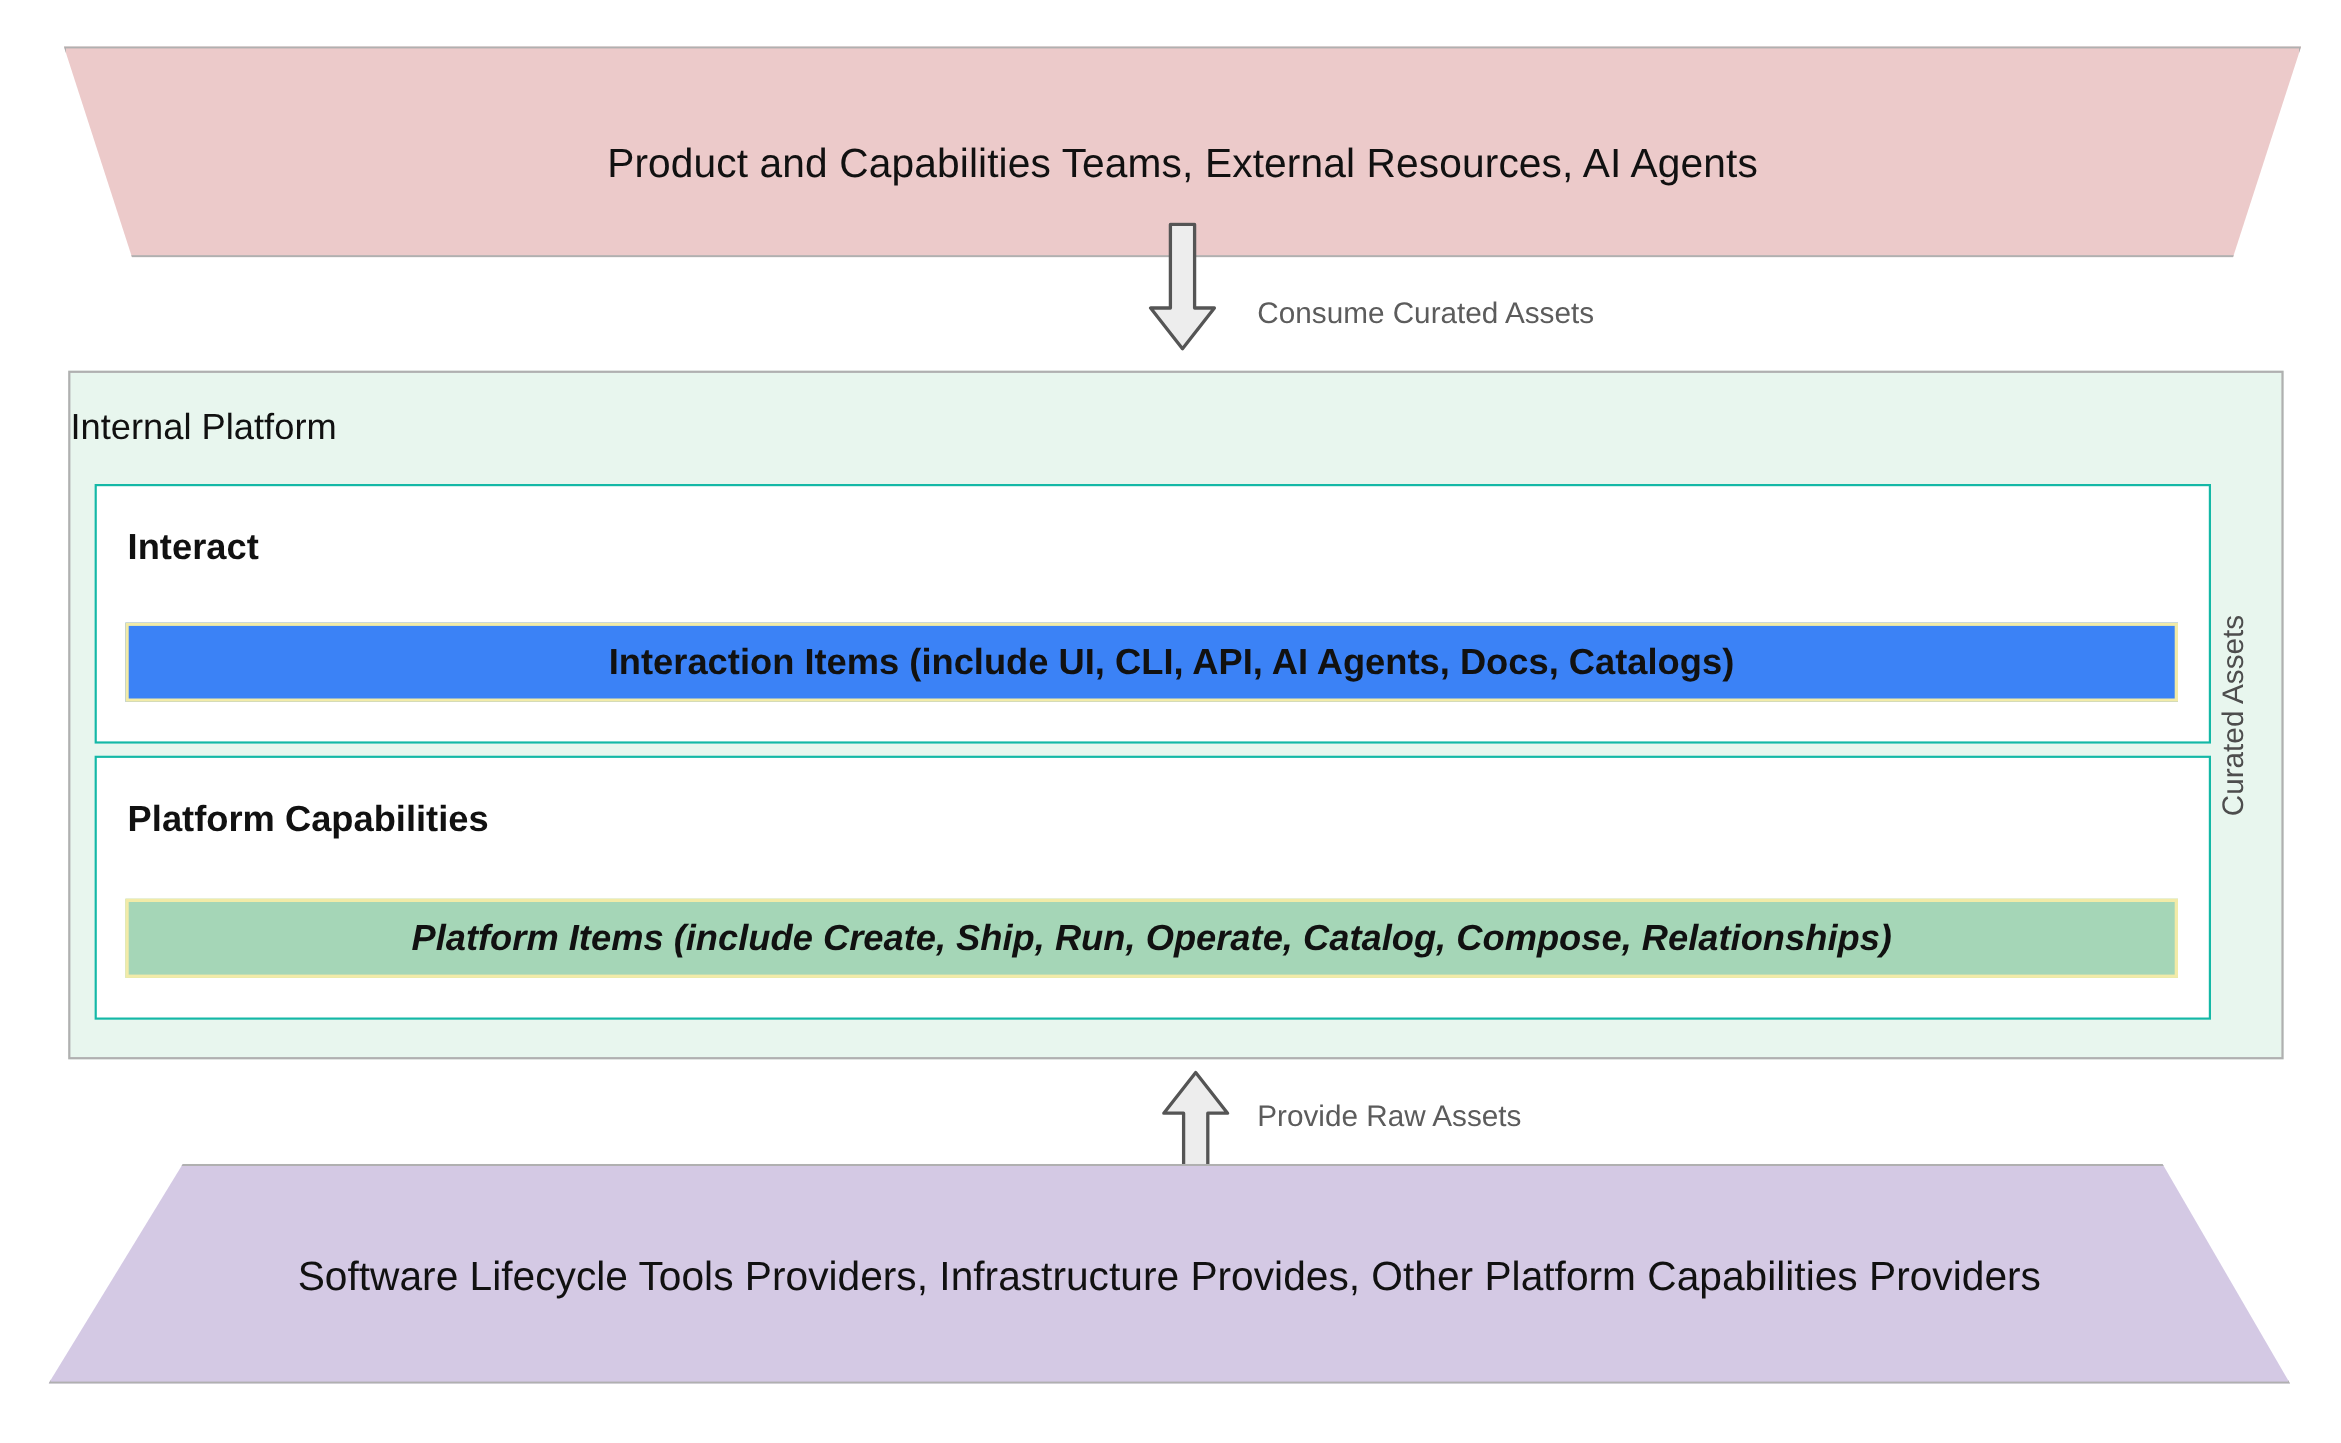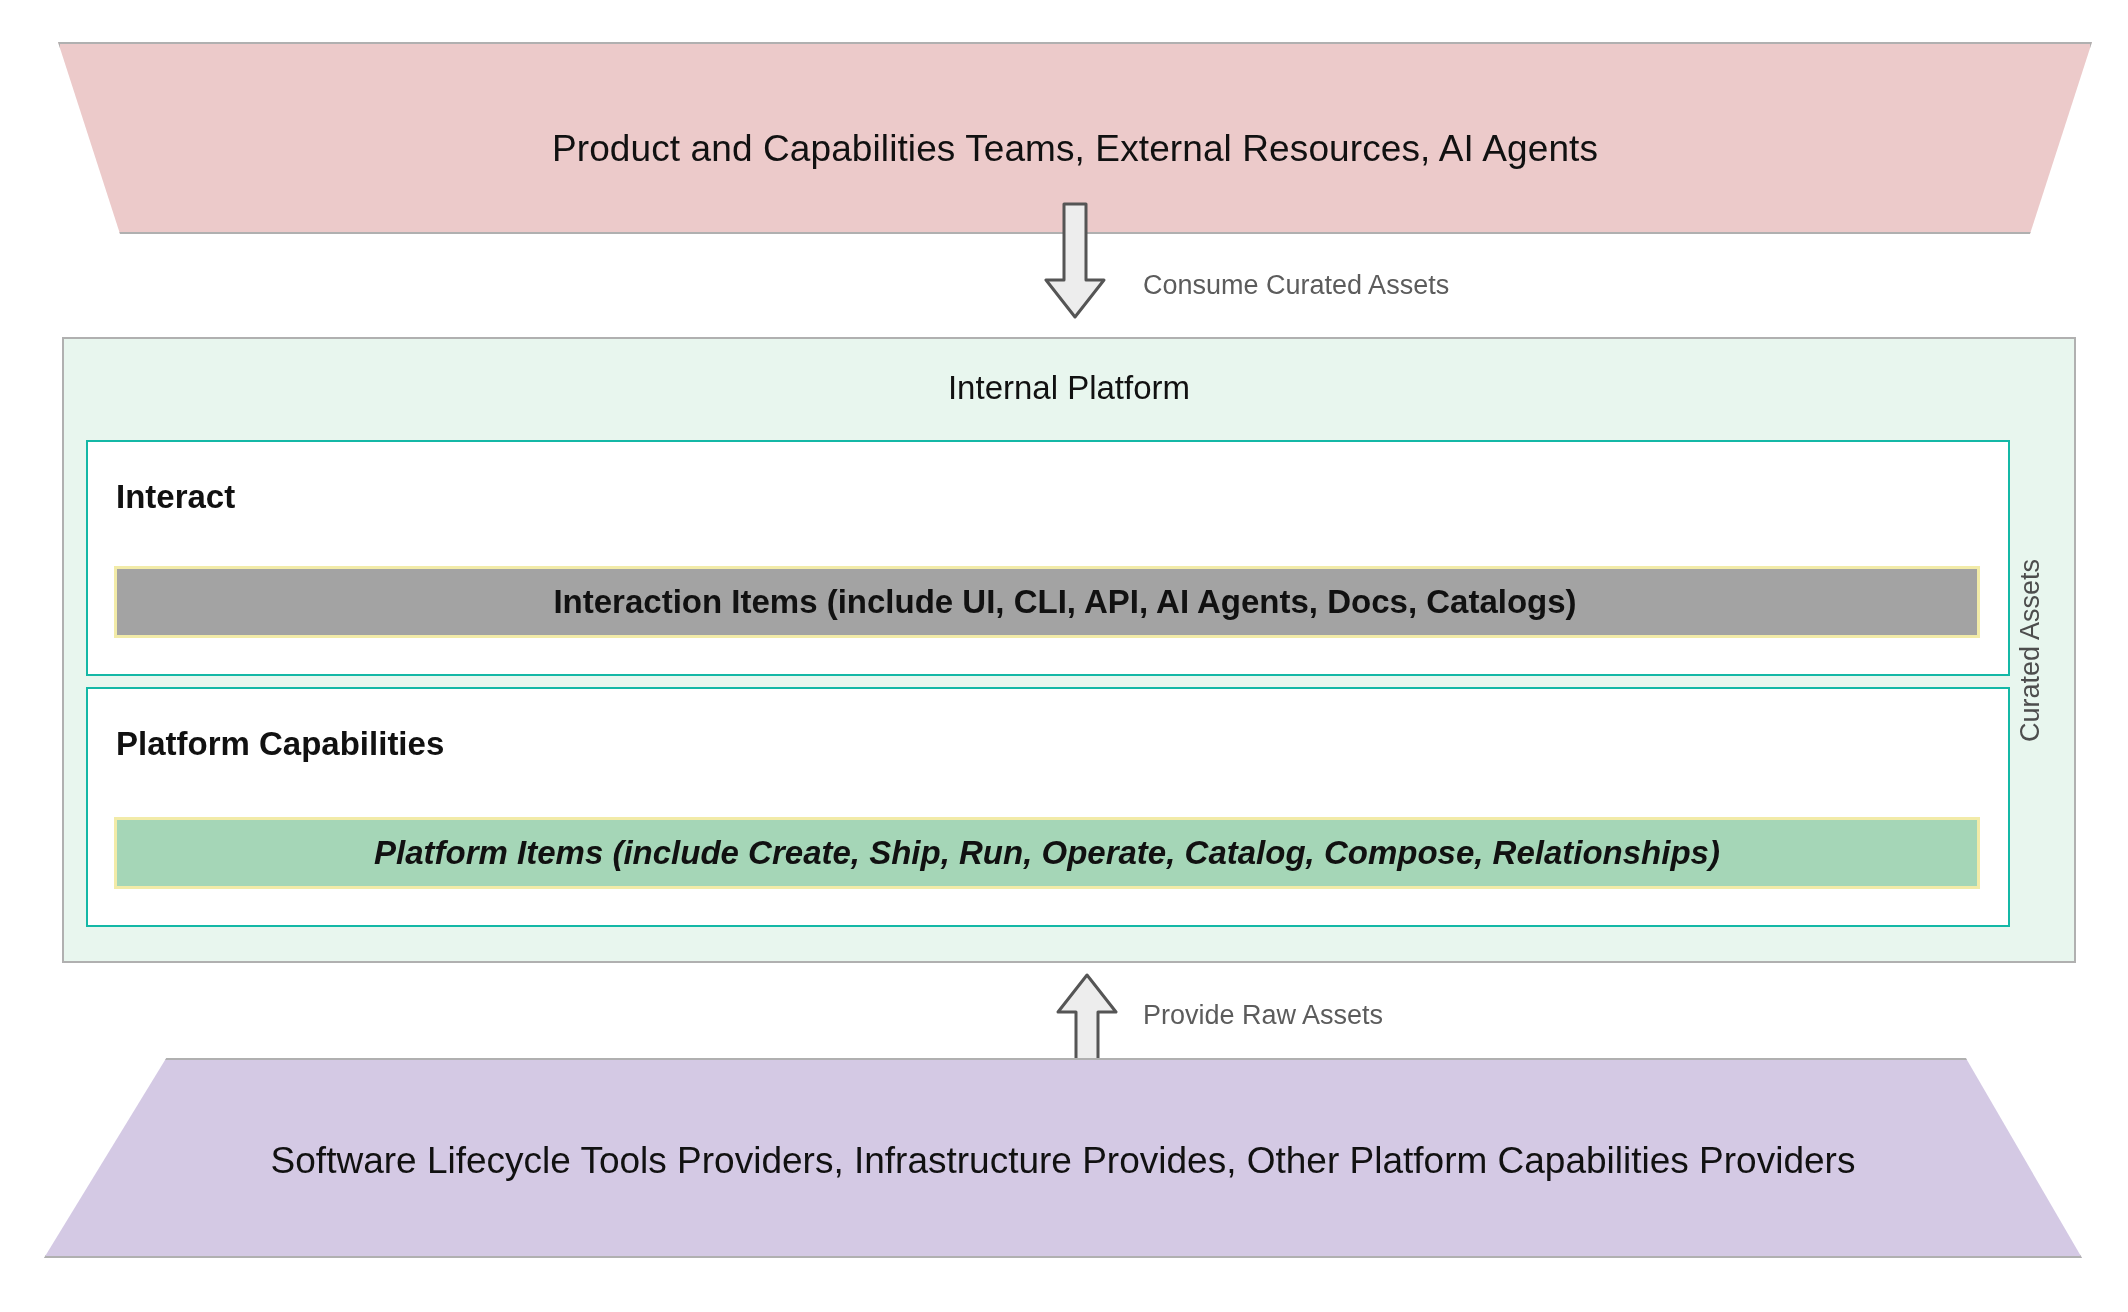--- a/index.html
+++ b/index.html
@@ -75,21 +75,20 @@
     height: 626px;
     background: #e8f6ee;
     border: 2px solid #b0b0b0;
     box-sizing: border-box;
   }
   .platform-title {
     position: absolute;
     left: 0;
     right: 0;
     top: 30px;
-    text-align: center;
     font-size: 33px;
     color: #111111;
     white-space: nowrap;
   }
 
   .curated-label {
     position: absolute;
     right: 10px;
     top: 0;
     bottom: 0;
@@ -136,21 +135,21 @@
     display: flex;
     align-items: center;
     justify-content: center;
     font-size: 33px;
     font-weight: bold;
     color: #111111;
     white-space: nowrap;
   }
   .bar-interaction {
     top: 124px;
-    background: #a3a3a3;
+    background: #3b82f6;
     padding-left: 36px;
   }
   .bar-platform {
     top: 128px;
     background: #a5d6b7;
     font-style: italic;
   }
 
   
   .provider-band {

